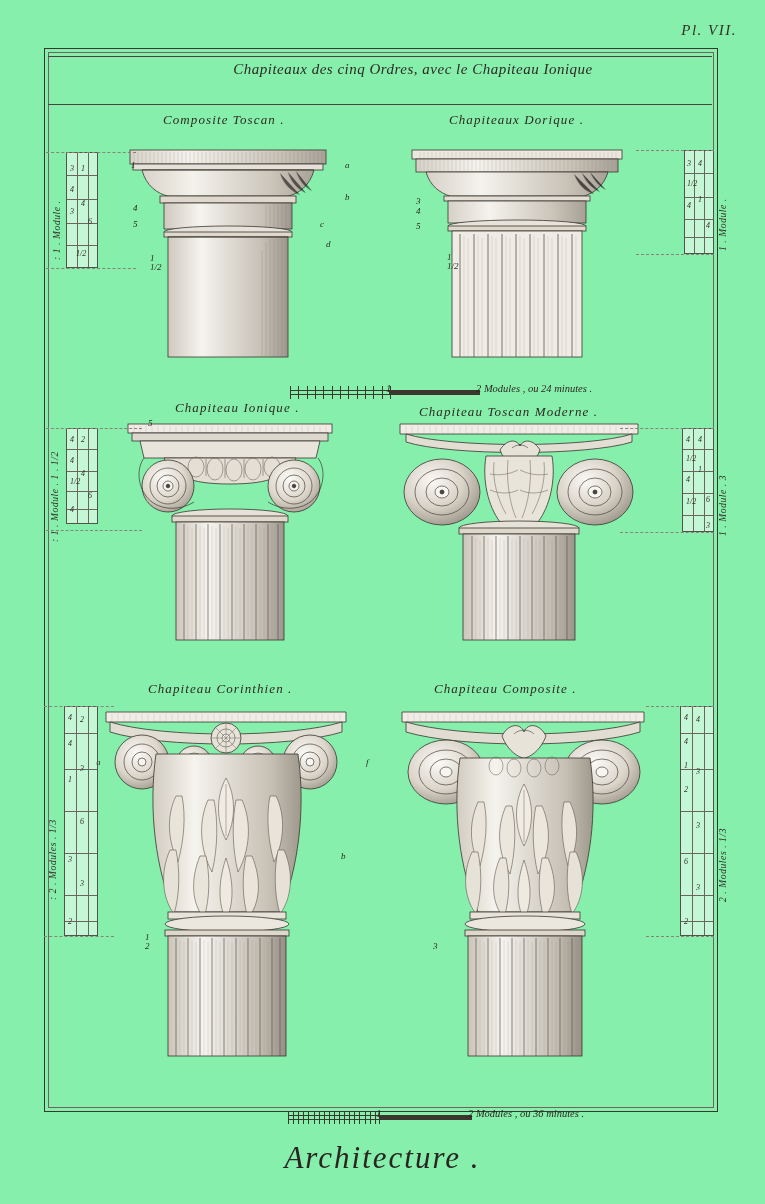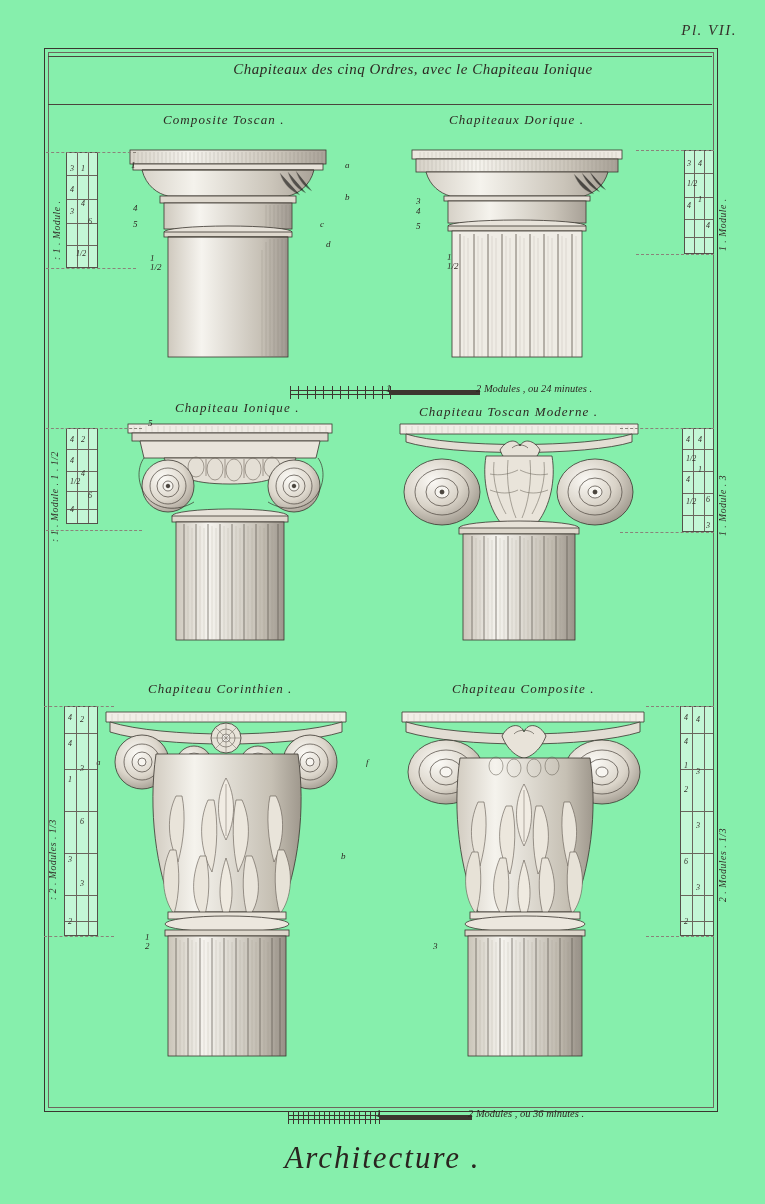--- a/index.html
+++ b/index.html
@@ -445,21 +445,21 @@
       <g stroke="#918a7e" stroke-width="0.35" opacity="0.6">
         <path d="M86 120 L86 222 M90 122 L90 222 M98 120 L98 222 M102 122 L102 222 M110 120 L110 222 M114 122 L114 222 M122 120 L122 222 M126 122 L126 222 M134 120 L134 222 M138 122 L138 222 M146 120 L146 222 M150 122 L150 222 M158 120 L158 222 M162 122 L162 222 M170 120 L170 222"></path>
         <path d="M16 8 L16 15 M22 8 L22 15 M28 8 L28 15 M34 8 L34 15 M40 8 L40 15 M46 8 L46 15 M52 8 L52 15 M58 8 L58 15 M64 8 L64 15 M70 8 L70 15 M76 8 L76 15 M82 8 L82 15 M88 8 L88 15 M94 8 L94 15 M100 8 L100 15 M106 8 L106 15 M112 8 L112 15 M118 8 L118 15 M124 8 L124 15 M130 8 L130 15 M136 8 L136 15 M142 8 L142 15 M148 8 L148 15 M154 8 L154 15 M160 8 L160 15 M166 8 L166 15 M172 8 L172 15 M178 8 L178 15 M184 8 L184 15 M190 8 L190 15 M196 8 L196 15 M202 8 L202 15 M208 8 L208 15 M214 8 L214 15 M220 8 L220 15 M226 8 L226 15 M232 8 L232 15 M238 8 L238 15 M244 8 L244 15"></path>
       </g>
     </svg>
   </div>
 
   <div class="leader" style="left:148px; top:418px;">5</div>
 
   <div class="fig-caption" style="left:148px; top:681px;">Chapiteau  Corinthien .</div>
-  <div class="fig-caption" style="left:452px; top:681px;">Chapiteau  Composite .</div>
+  <div class="fig-caption" style="left:434px; top:681px;">Chapiteau  Composite .</div>
 
   <div class="art" style="left:96px; top:700px;">
     <svg width="262" height="360" viewBox="0 0 262 360">
       <defs>
         <linearGradient id="cBell" x1="0" y1="0" x2="1" y2="0">
           <stop offset="0" stop-color="#d2ccc1"></stop>
             <stop offset="0.28" stop-color="#f5f3ed"></stop>
           <stop offset="0.8" stop-color="#c6c0b4"></stop>
             <stop offset="1" stop-color="#9f988d"></stop>
         </linearGradient>

